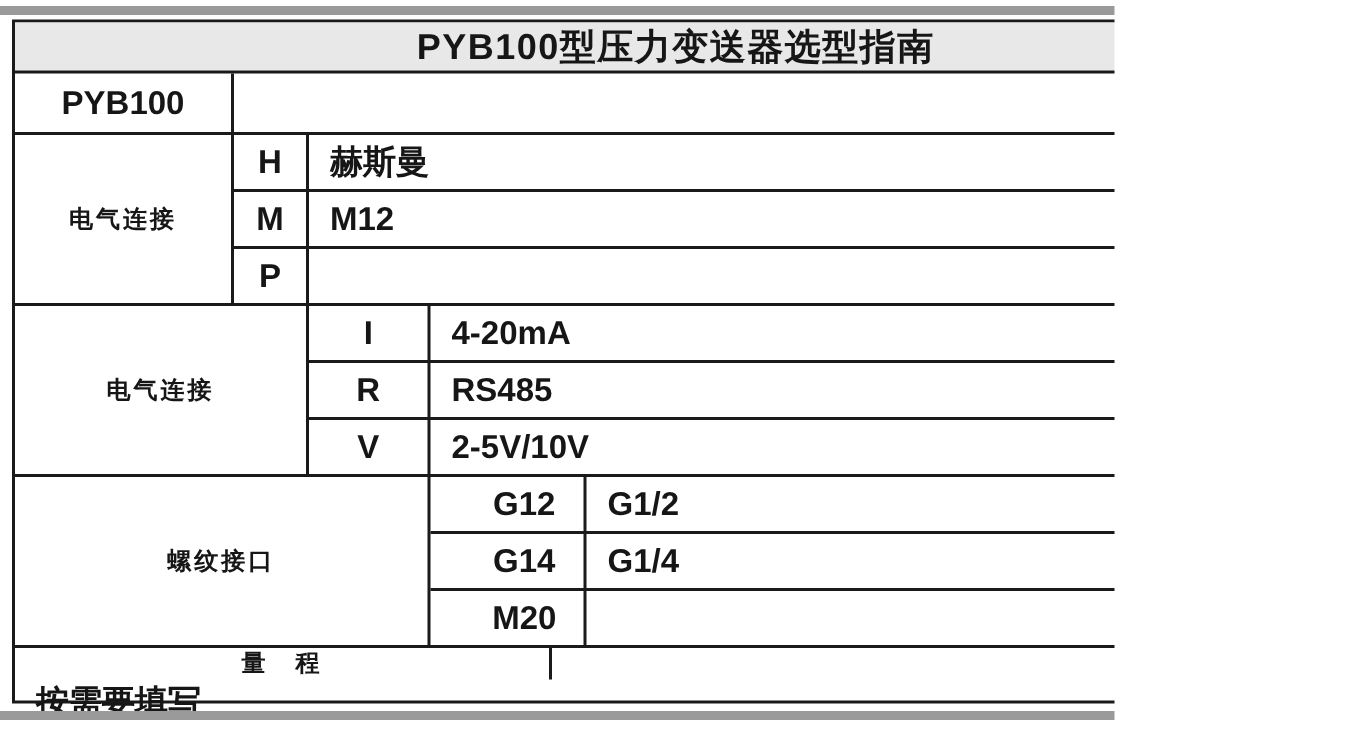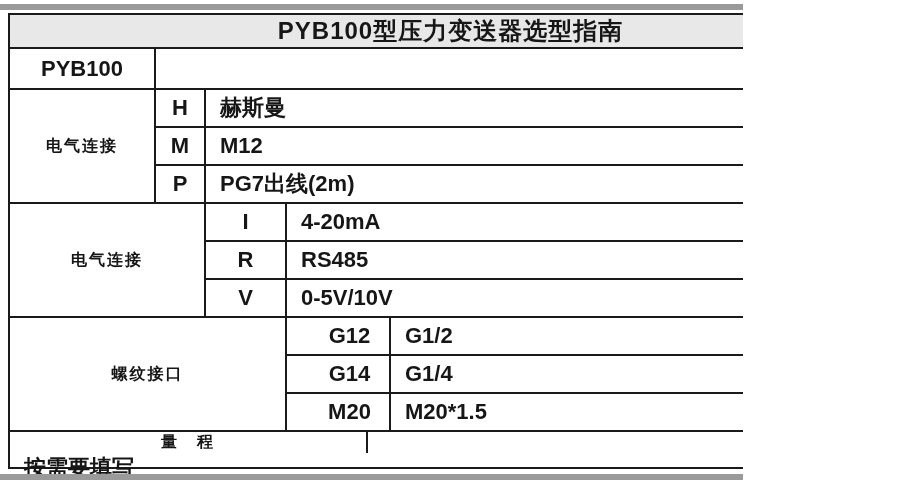--- a/index.html
+++ b/index.html
@@ -73,57 +73,55 @@
         <div class="subrow">
           <div class="cell code br w-c1 mono-code">H</div>
           <div class="cell value">赫斯曼</div>
         </div>
         <div class="subrow">
           <div class="cell code br w-c1 mono-code">M</div>
           <div class="cell value">M12</div>
         </div>
         <div class="subrow">
           <div class="cell code br w-c1 mono-code">P</div>
-          <div class="cell value">PG7出线(2m)</div>
         </div>
       </div>
     </div>
 
     <div class="trow">
       <div class="cell center br w-l2 label-cjk">电气连接</div>
       <div class="subrows">
         <div class="subrow">
           <div class="cell code br w-c2 mono-code">I</div>
           <div class="cell value">4-20mA</div>
         </div>
         <div class="subrow">
           <div class="cell code br w-c2 mono-code">R</div>
           <div class="cell value">RS485</div>
         </div>
         <div class="subrow">
           <div class="cell code br w-c2 mono-code">V</div>
-          <div class="cell value">0-5V/10V</div>
+          <div class="cell value">2-5V/10V</div>
         </div>
       </div>
     </div>
 
     <div class="trow">
       <div class="cell center br w-l3 label-cjk">螺纹接口</div>
       <div class="subrows">
         <div class="subrow">
           <div class="cell code br w-c3 mono-code">G12</div>
           <div class="cell value">G1/2</div>
         </div>
         <div class="subrow">
           <div class="cell code br w-c3 mono-code">G14</div>
           <div class="cell value">G1/4</div>
         </div>
         <div class="subrow">
           <div class="cell code br w-c3 mono-code">M20</div>
-          <div class="cell value">M20*1.5</div>
         </div>
       </div>
     </div>
 
     <div class="trow range-row">
       <div class="cell center br w-l4 label-cjk">量　程</div>
       <div class="cell value">按需要填写</div>
     </div>
 
   </div>

